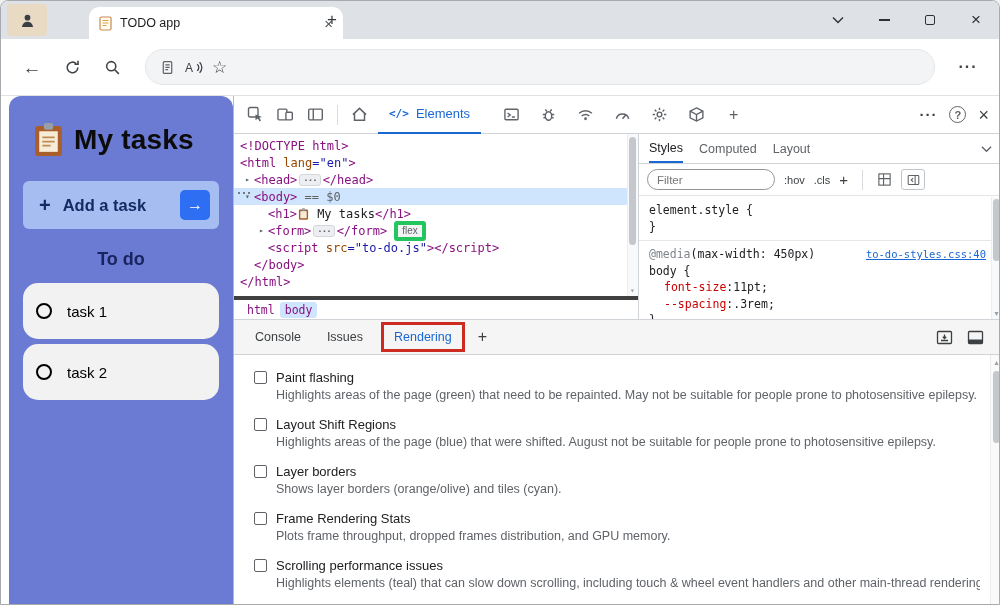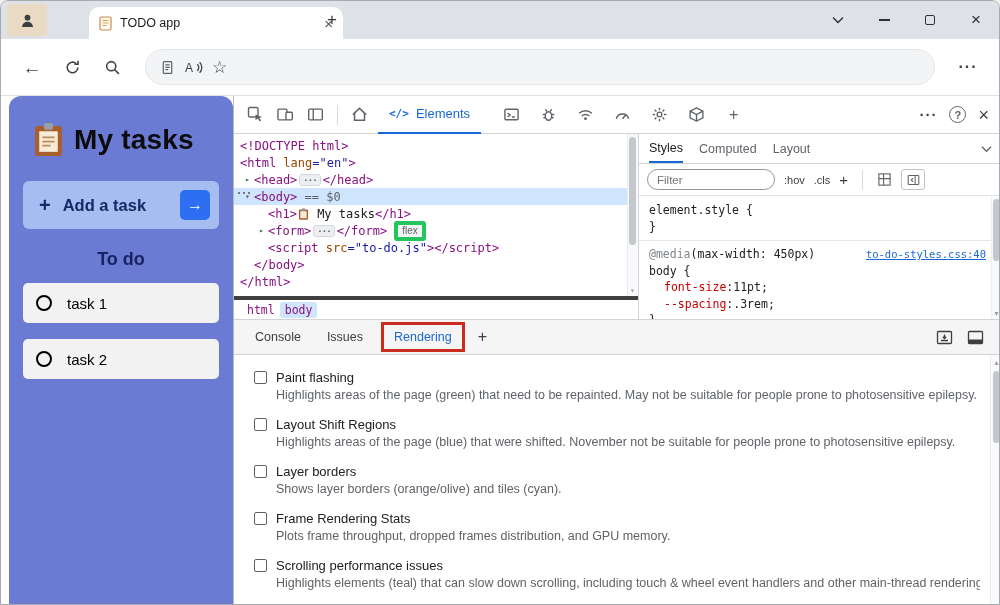--- a/index.html
+++ b/index.html
@@ -43,21 +43,21 @@
   .todo-head{display:flex;align-items:center;gap:10px;padding:26px 0 0 24px;}
   .todo-title{font-size:28px;font-weight:800;color:#0c0c0c;letter-spacing:.2px;}
   .add-btn{margin:24px 14px 0;height:48px;background:#a6bdf2;border-radius:6px;display:flex;align-items:center;
            padding:0 9px 0 16px;}
   .add-plus{font-size:20px;font-weight:700;color:#142a63;}
   .add-label{margin-left:12px;font-size:16.5px;font-weight:700;color:#142a63;}
   .add-arrow{margin-left:auto;width:30px;height:30px;background:#2e6ef2;border-radius:5px;display:flex;
              align-items:center;justify-content:center;color:#fff;font-size:16px;font-weight:700;}
   .todo-section{margin-top:20px;text-align:center;font-size:18px;font-weight:700;color:#17245f;}
   .tasks{margin-top:13px;}
-  .task{margin:0 14px 16px;height:40px;background:#f2f2f2;border-radius:5px;display:flex;align-items:center;padding:0 13px;}
+  .task{margin:0 14px 5px;height:56px;background:#f2f2f2;border-radius:15px;display:flex;align-items:center;padding:0 13px;}
   .task-radio{width:16px;height:16px;border:2.5px solid #000;border-radius:50%;background:transparent;flex:none;}
   .task-label{margin-left:15px;font-size:15px;color:#000;}
 
   
   .devtools{position:absolute;left:232px;top:0;width:768px;height:510px;background:#fff;border-left:1px solid #b7babd;}
   .dt-toolbar{position:absolute;left:0;top:0;width:100%;height:38px;border-bottom:1px solid #d0d4d8;
               display:flex;align-items:center;padding:0 8px;gap:3px;}
   .tbtn{width:27px;height:27px;display:flex;align-items:center;justify-content:center;flex:none;}
   .tsep{width:1px;height:20px;background:#d8dbdf;margin:0 5px;flex:none;}
   .dt-tab{display:flex;align-items:center;gap:7px;height:38px;padding:0 11px;color:#1967d2;font-size:13px;
@@ -478,21 +478,21 @@
                 <span class="cb" data-interactable="true"></span>
                 <span class="opt-label" data-interactable="true">Paint flashing</span>
               </div>
             <div class="opt-desc" data-interactable="false">Highlights areas of the page (green) that need to be repainted. May not be suitable for people prone to photosensitive epilepsy.</div>
           </div>
           <div class="opt" data-interactable="false">
             <div class="opt-head">
                 <span class="cb" data-interactable="true"></span>
                 <span class="opt-label" data-interactable="true">Layout Shift Regions</span>
               </div>
-            <div class="opt-desc" data-interactable="false">Highlights areas of the page (blue) that were shifted. November not be suitable for people prone to photosensitive epilepsy.</div>
+            <div class="opt-desc" data-interactable="false">Highlights areas of the page (blue) that were shifted. August not be suitable for people prone to photosensitive epilepsy.</div>
           </div>
           <div class="opt" data-interactable="false">
             <div class="opt-head">
                 <span class="cb" data-interactable="true"></span>
                 <span class="opt-label" data-interactable="true">Layer borders</span>
               </div>
             <div class="opt-desc" data-interactable="false">Shows layer borders (orange/olive) and tiles (cyan).</div>
           </div>
           <div class="opt" data-interactable="false">
             <div class="opt-head">

